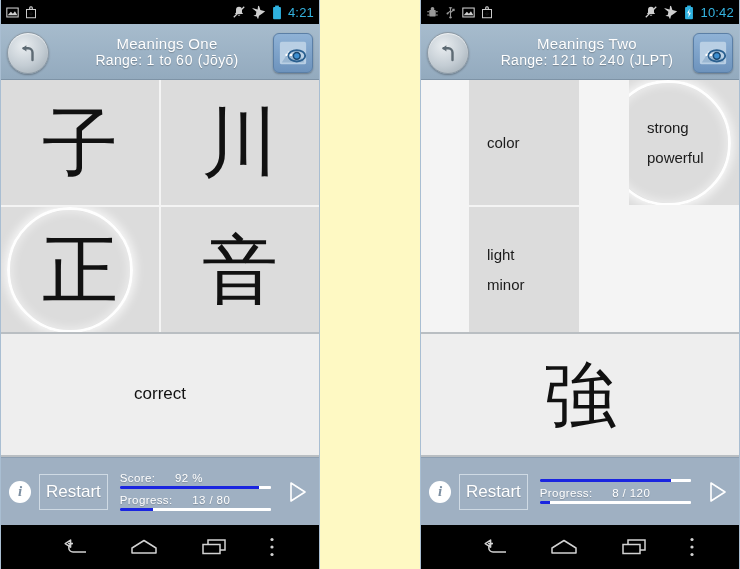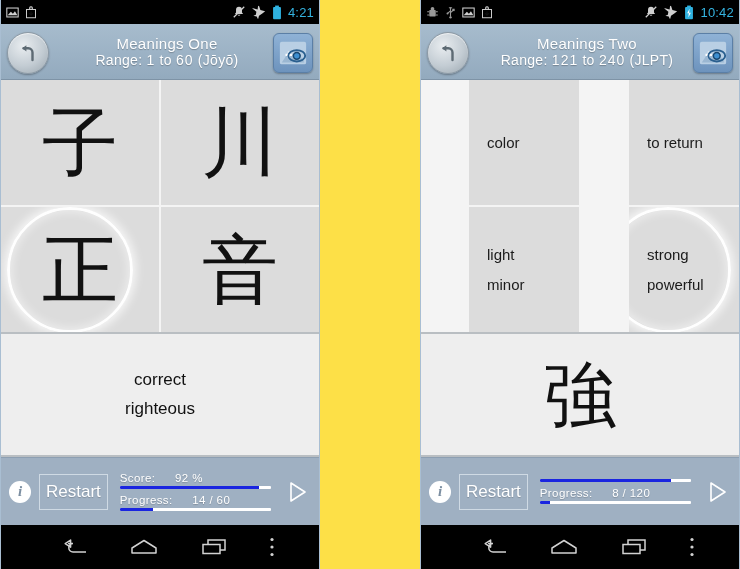--- a/index.html
+++ b/index.html
@@ -5,21 +5,21 @@
   html, body {
     margin: 0; padding: 0;
     background: #eef4fb;
     width: 740px; height: 569px;
     overflow: hidden;
     font-family: "Liberation Sans", sans-serif;
   }
   #root {
     position: relative;
     width: 610px; height: 569px;
-    background: #fde047;
+    background: #fef9c3;
   }
 
   .phone {
     position: absolute;
     top: 0;
     width: 320px;
     height: 569px;
     display: flex;
     flex-direction: column;
     background: #c9cbcd;
@@ -310,40 +310,39 @@
         <span class="halo left-pos"></span>
         <span class="txt">正</span>
       </div>
       <div class="tile kanji">
         <span class="txt">音</span>
       </div>
     </div>
 
     <div class="answer">
       <div class="line">correct</div>
-      <div class="line">righteous</div>
     </div>
 
     <div class="toolbar">
       <div class="info-btn">i</div>
       <div class="restart-btn">Restart</div>
       <div class="meters">
         <div class="meter-row">
           <div class="meter-label">
             <span>Score:</span>
             <span class="val">92 %</span>
           </div>
           <div class="bar">
             <div class="fill" style="width: 92%;"></div>
           </div>
         </div>
         <div class="meter-row">
           <div class="meter-label">
             <span>Progress:</span>
-            <span class="val">14 / 60</span>
+            <span class="val">13 / 80</span>
           </div>
           <div class="bar">
             <div class="fill" style="width: 22%;"></div>
           </div>
         </div>
       </div>
       <div class="play-btn">
         <svg width="26" height="26" viewBox="0 0 26 26">
           <path d="M7 4 L21 13 L7 22 Z" fill="none" stroke="#ffffff" stroke-width="1.6" stroke-linejoin="round"></path>
         </svg>
@@ -463,30 +462,27 @@
           <circle cx="20" cy="19" r="3.6" fill="#3e8fd0" stroke="#17456e" stroke-width="1.6"></circle>
         </svg>
       </div>
     </div>
 
     <div class="grid">
       <div class="tile meaning">
         <span class="txt">color</span>
       </div>
       <div class="tile meaning">
-        <span class="txt">to return</span>
+        <span class="halo right-pos"></span>
+        <span class="txt" style="white-space:pre-line">strong
+powerful</span>
       </div>
       <div class="tile meaning">
         <span class="txt" style="white-space:pre-line">light
 minor</span>
-      </div>
-      <div class="tile meaning">
-        <span class="halo right-pos"></span>
-        <span class="txt" style="white-space:pre-line">strong
-powerful</span>
       </div>
     </div>
 
     <div class="answer">
       <div class="big-kanji">強</div>
     </div>
 
     <div class="toolbar">
       <div class="info-btn">i</div>
       <div class="restart-btn">Restart</div>

